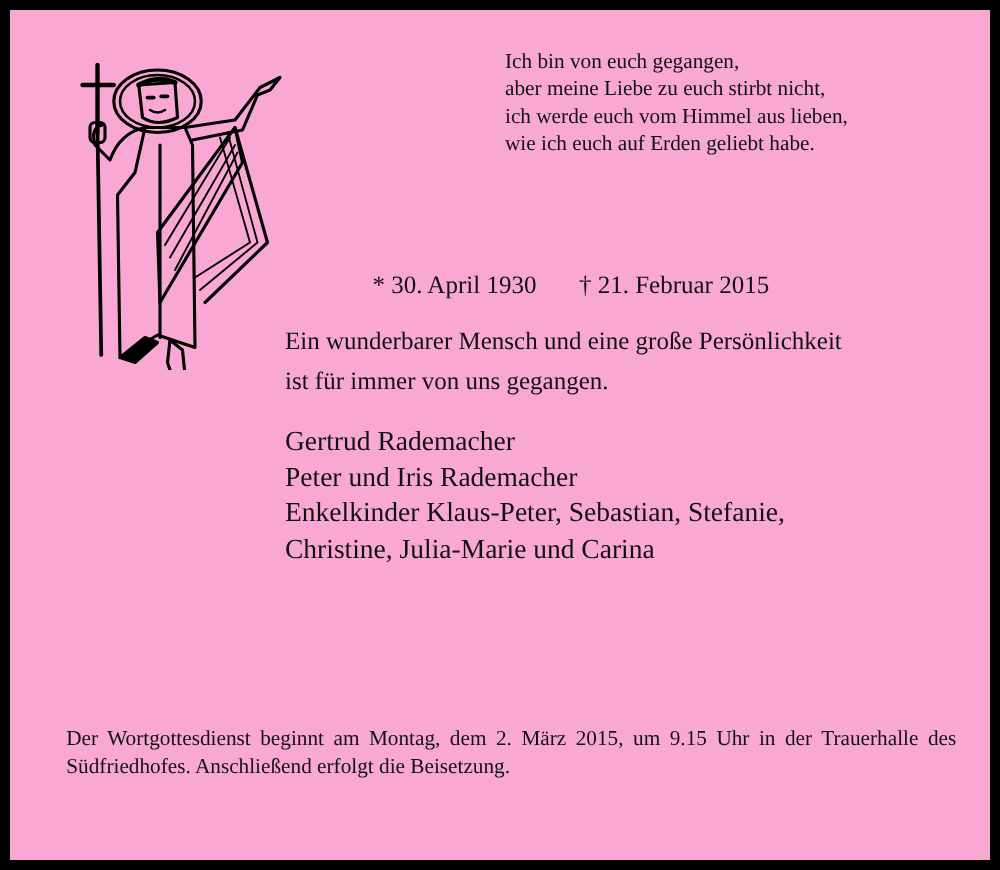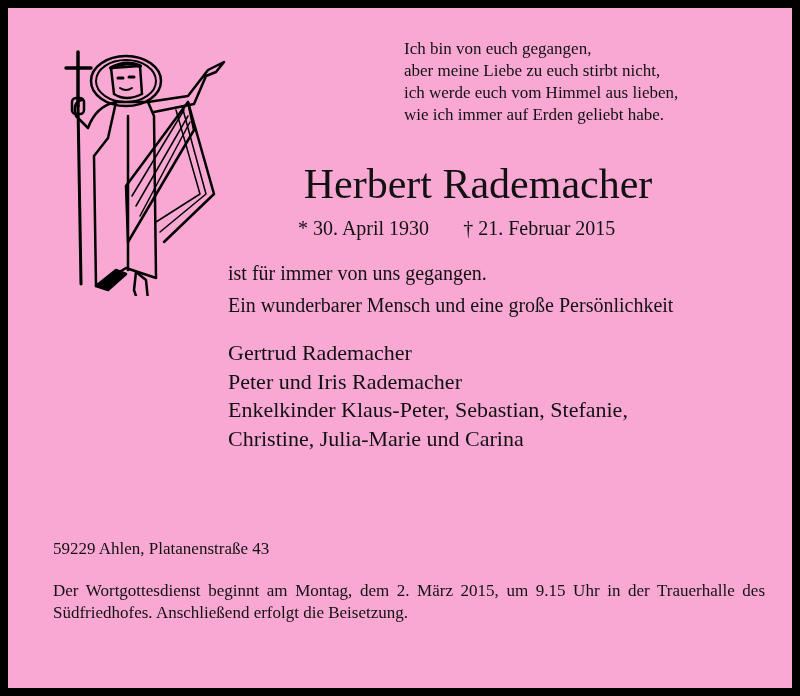--- a/index.html
+++ b/index.html
@@ -61,39 +61,37 @@
     <path d="M120 64 L144 148 L100 176" stroke-width="1.5"></path>
 
     <path d="M40 240 L60 224 L70 228 L52 244 Z" stroke-width="2.5" fill="#000"></path>
     <path d="M80 226 L78 244 L84 262 L92 254 L90 234 Z" stroke-width="2.5"></path>
   </svg>
 
   <div class="poem">
     <div>Ich bin von euch gegangen,</div>
     <div>aber meine Liebe zu euch stirbt nicht,</div>
     <div>ich werde euch vom Himmel aus lieben,</div>
-    <div>wie ich immer auf Erden geliebt habe.</div>
+    <div>wie ich euch auf Erden geliebt habe.</div>
   </div>
 
-  <div class="name">Herbert Rademacher</div>
 
   <div class="dates">
     <span>* 30. April 1930</span><span class="gap"></span><span>† 21. Februar 2015</span>
   </div>
 
   <div class="tribute">
+    <div>Ein wunderbarer Mensch und eine große Persönlichkeit</div>
     <div>ist für immer von uns gegangen.</div>
-    <div>Ein wunderbarer Mensch und eine große Persönlichkeit</div>
   </div>
 
   <div class="family">
     <div>Gertrud Rademacher</div>
     <div>Peter und Iris Rademacher</div>
     <div>Enkelkinder Klaus-Peter, Sebastian, Stefanie,</div>
     <div>Christine, Julia-Marie und Carina</div>
   </div>
 
-  <div class="address">59229 Ahlen, Platanenstraße 43</div>
 
   <div class="para p1">Der Wortgottesdienst beginnt am Montag, dem 2. März 2015, um 9.15 Uhr in der Trauerhalle des Südfriedhofes. Anschließend erfolgt die Beisetzung.</div>
 
 
 </div>
 
 </body></html>

